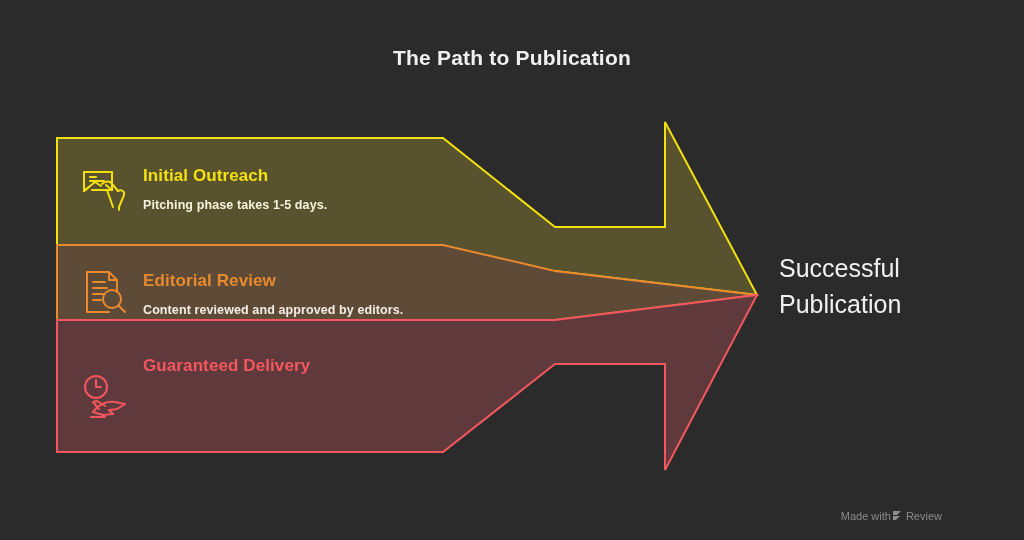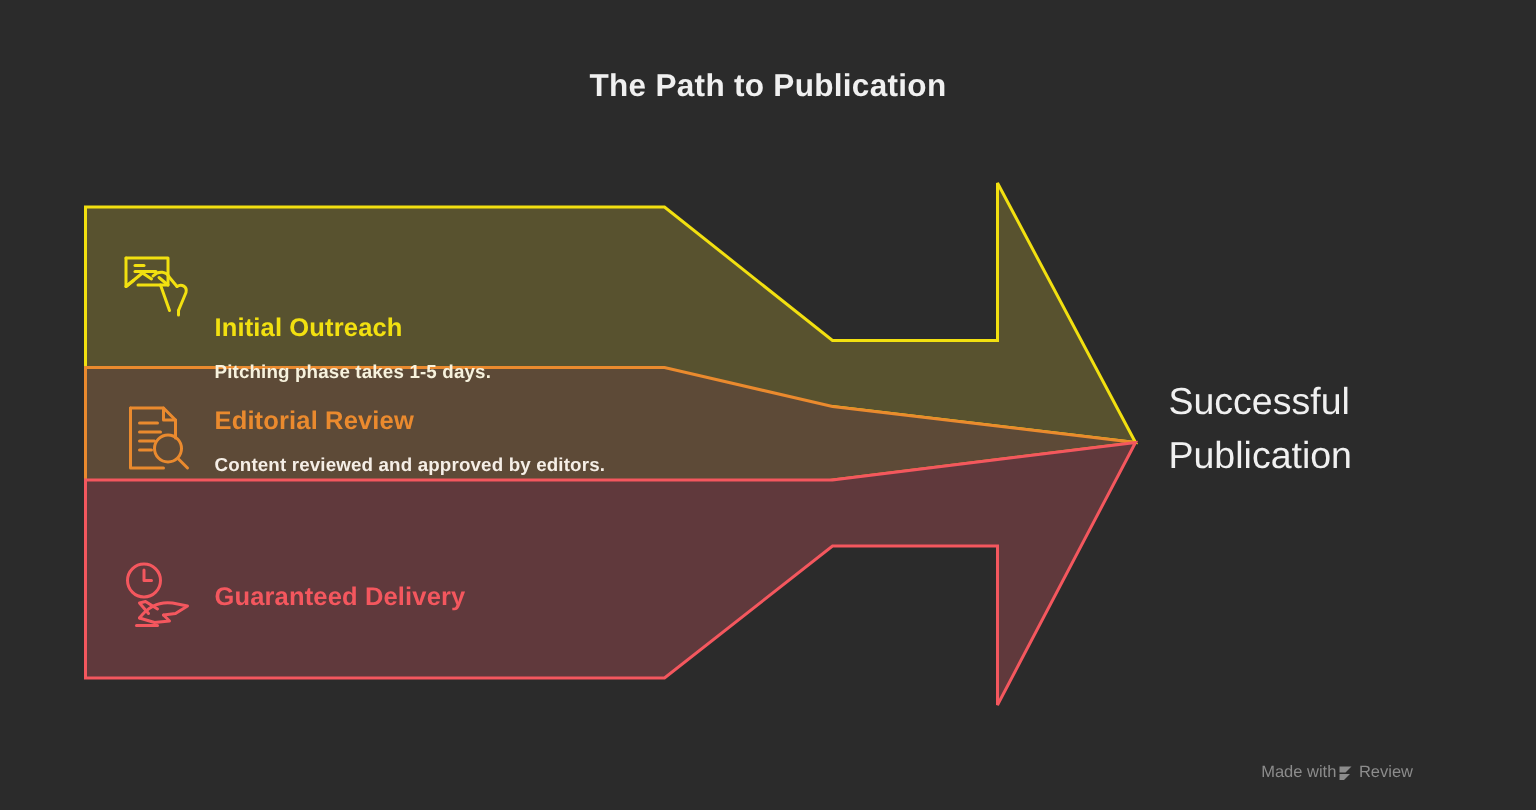--- a/index.html
+++ b/index.html
@@ -47,23 +47,23 @@
     letter-spacing: 0.1px;
   }
   .band-desc {
     font-size: 12.5px;
     font-weight: bold;
     margin: 0;
     white-space: nowrap;
     color: #f2ece3;
     letter-spacing: 0.1px;
   }
-  #band-text-0 { top: 166px; margin-top: 43px; }
+  #band-text-0 { top: 166px; }
   #band-text-1 { top: 271px; }
-  #band-text-2 { top: 388px; }
+  #band-text-2 { top: 356px; }
   #band-text-0 .band-heading { color: #f2e010; }
   #band-text-0 .band-desc    { margin-top: 12px; color: #f7f2dd; }
   #band-text-1 .band-heading { color: #ea8a2e; }
   #band-text-1 .band-desc    { margin-top: 12px; color: #f5eee6; }
   #band-text-2 .band-heading { color: #f4575e; }
   #band-text-2 .band-desc    { margin-top: 12px; color: #f6e9e9; }
 
   .band-icon {
     position: absolute;
     left: 79px;
@@ -82,21 +82,21 @@
     font-size: 25px;
     line-height: 36px;
     font-weight: normal;
     white-space: pre-line;
   }
   #watermark {
     position: absolute;
     right: 24px;
     bottom: 18px;
     display: flex;
-    align-items: flex-start;
+    align-items: center;
     gap: 1px;
     color: #8c8c8c;
     font-size: 11px;
   }
   #watermark .wm-mark { display: block; }
 </style>
 </head>
 <body>
 
 <div id="stage">

